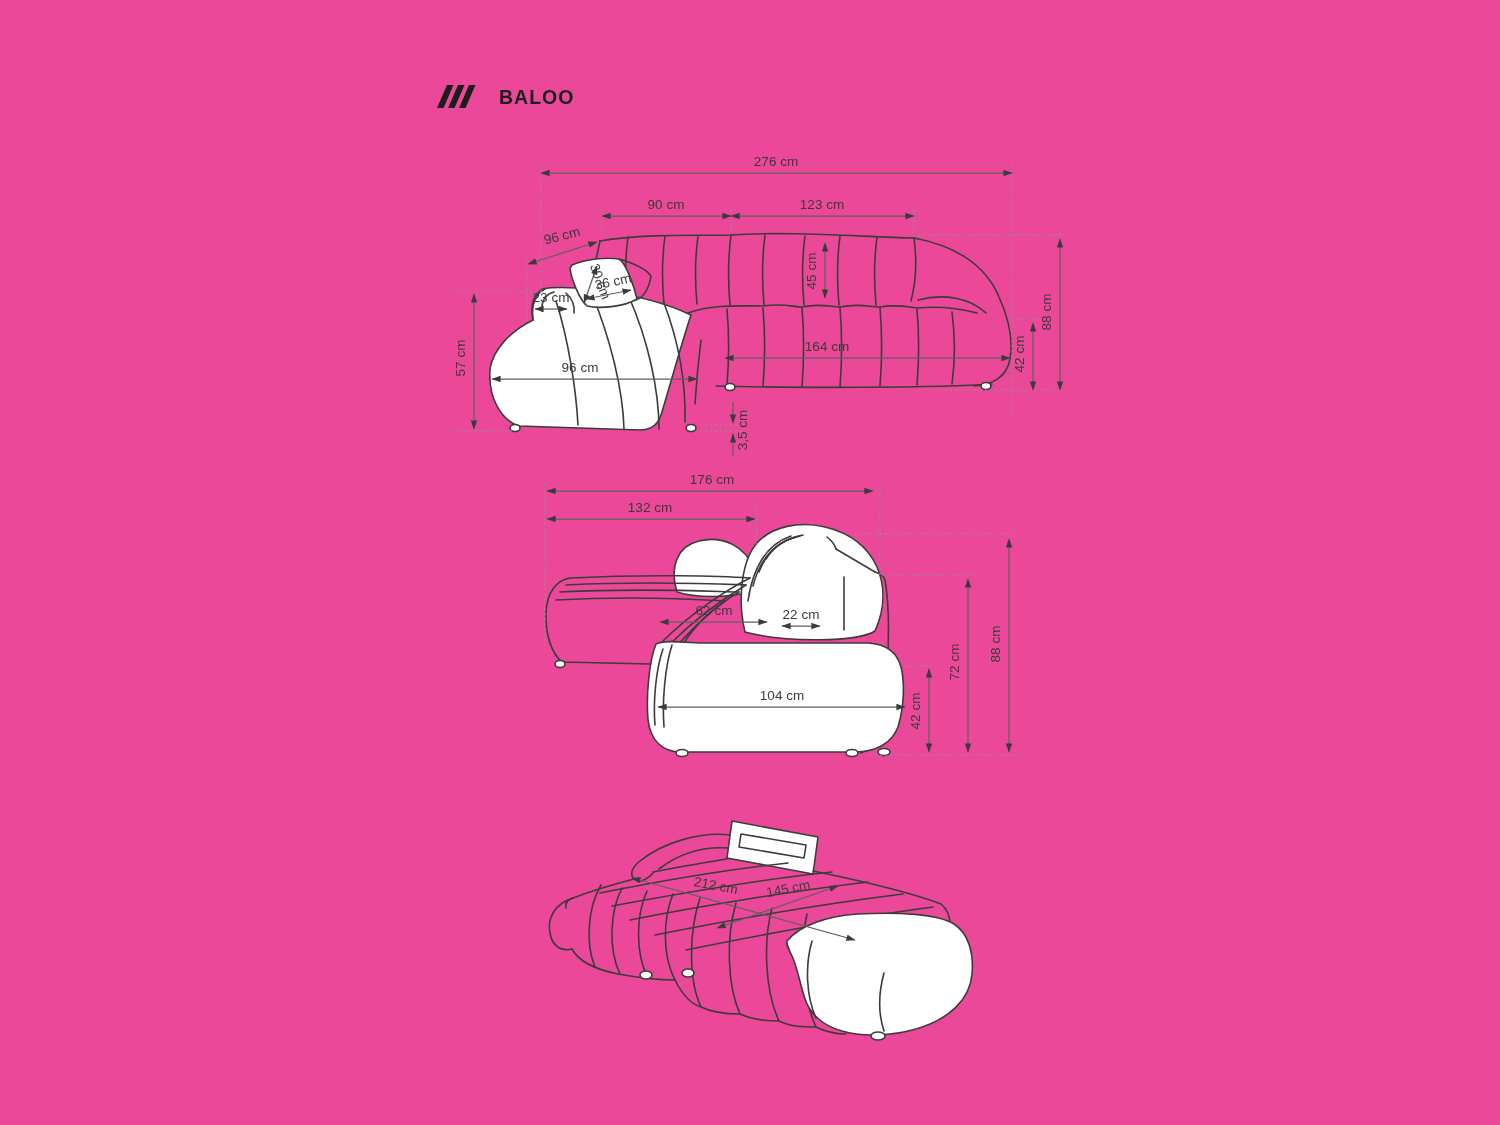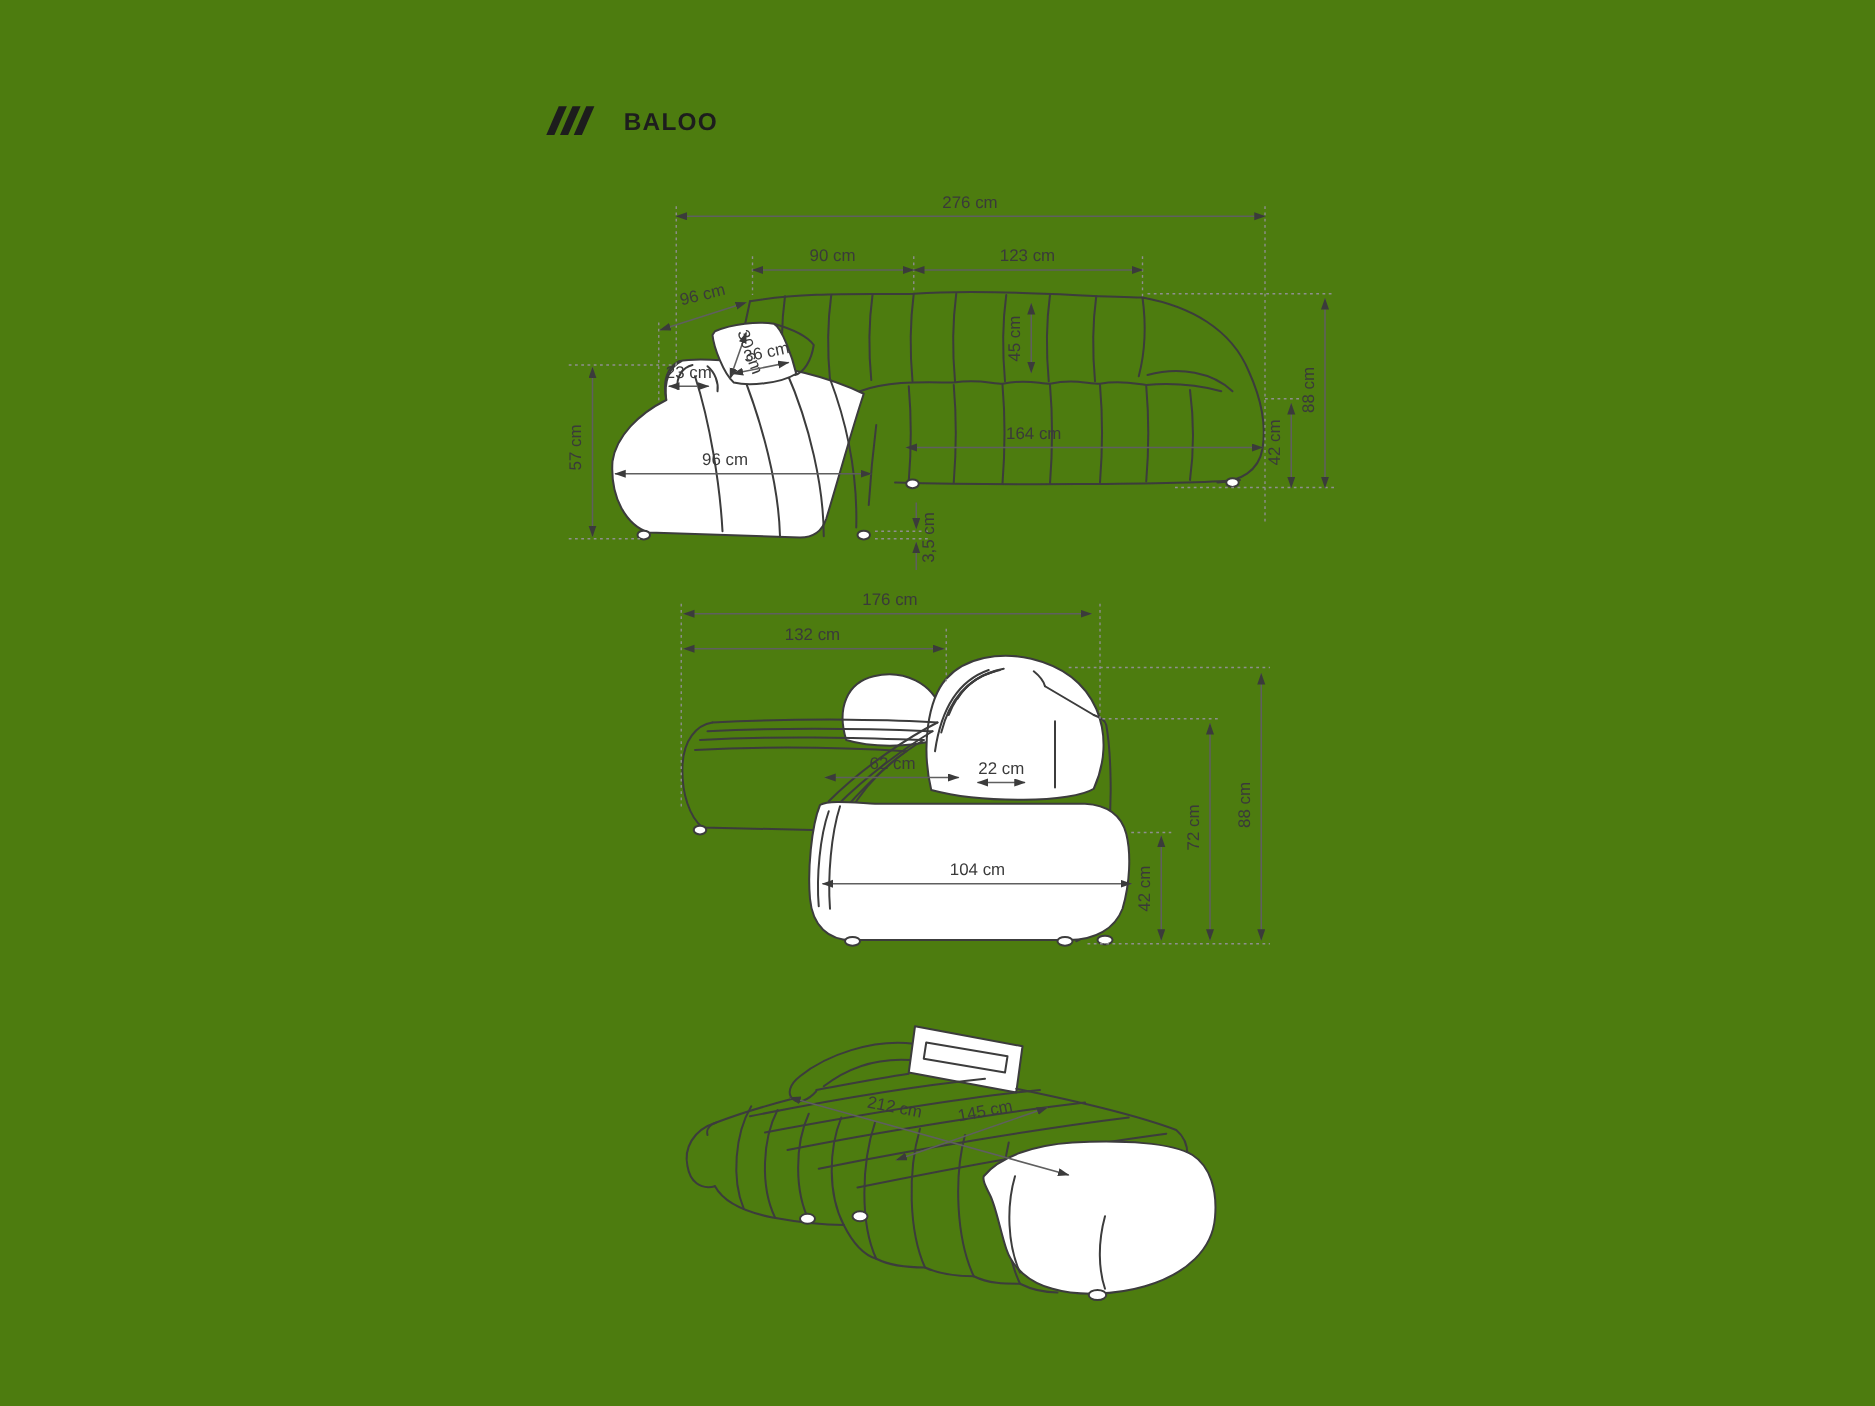--- a/index.html
+++ b/index.html
@@ -1,16 +1,16 @@
 <!DOCTYPE html>
 <html><head>
 <meta charset="utf-8">
 <style>
   html,body{margin:0;padding:0;background:#ffffff;}
-  .page{position:relative;width:1500px;height:1125px;background:#4d7c0f;overflow:hidden;
+  .page{position:relative;width:1500px;height:1125px;background:#ec4899;overflow:hidden;
         font-family:"Liberation Sans", sans-serif;}
   svg{display:block}
   .art{fill:none;stroke:#3c3c3c;stroke-width:1.6;stroke-linecap:round;stroke-linejoin:round;}
   .artf{fill:#ffffff;stroke:#3c3c3c;stroke-width:1.6;stroke-linecap:round;stroke-linejoin:round;}
   .dim{fill:none;stroke:#5f5f5f;stroke-width:1.25;marker-start:url(#ah);marker-end:url(#ah);}
   .dim1{fill:none;stroke:#5f5f5f;stroke-width:1.25;marker-end:url(#ah);}
   .ext{fill:none;stroke:#8f8f8f;stroke-width:1.1;stroke-dasharray:2.2 2.8;}
   .lbl{font-size:13.5px;fill:#3a3a3a;text-anchor:middle;}
   .brand{font-size:19.5px;font-weight:700;letter-spacing:1px;fill:#1d1d1d;}
   .logo{fill:#1d1d1d;}

